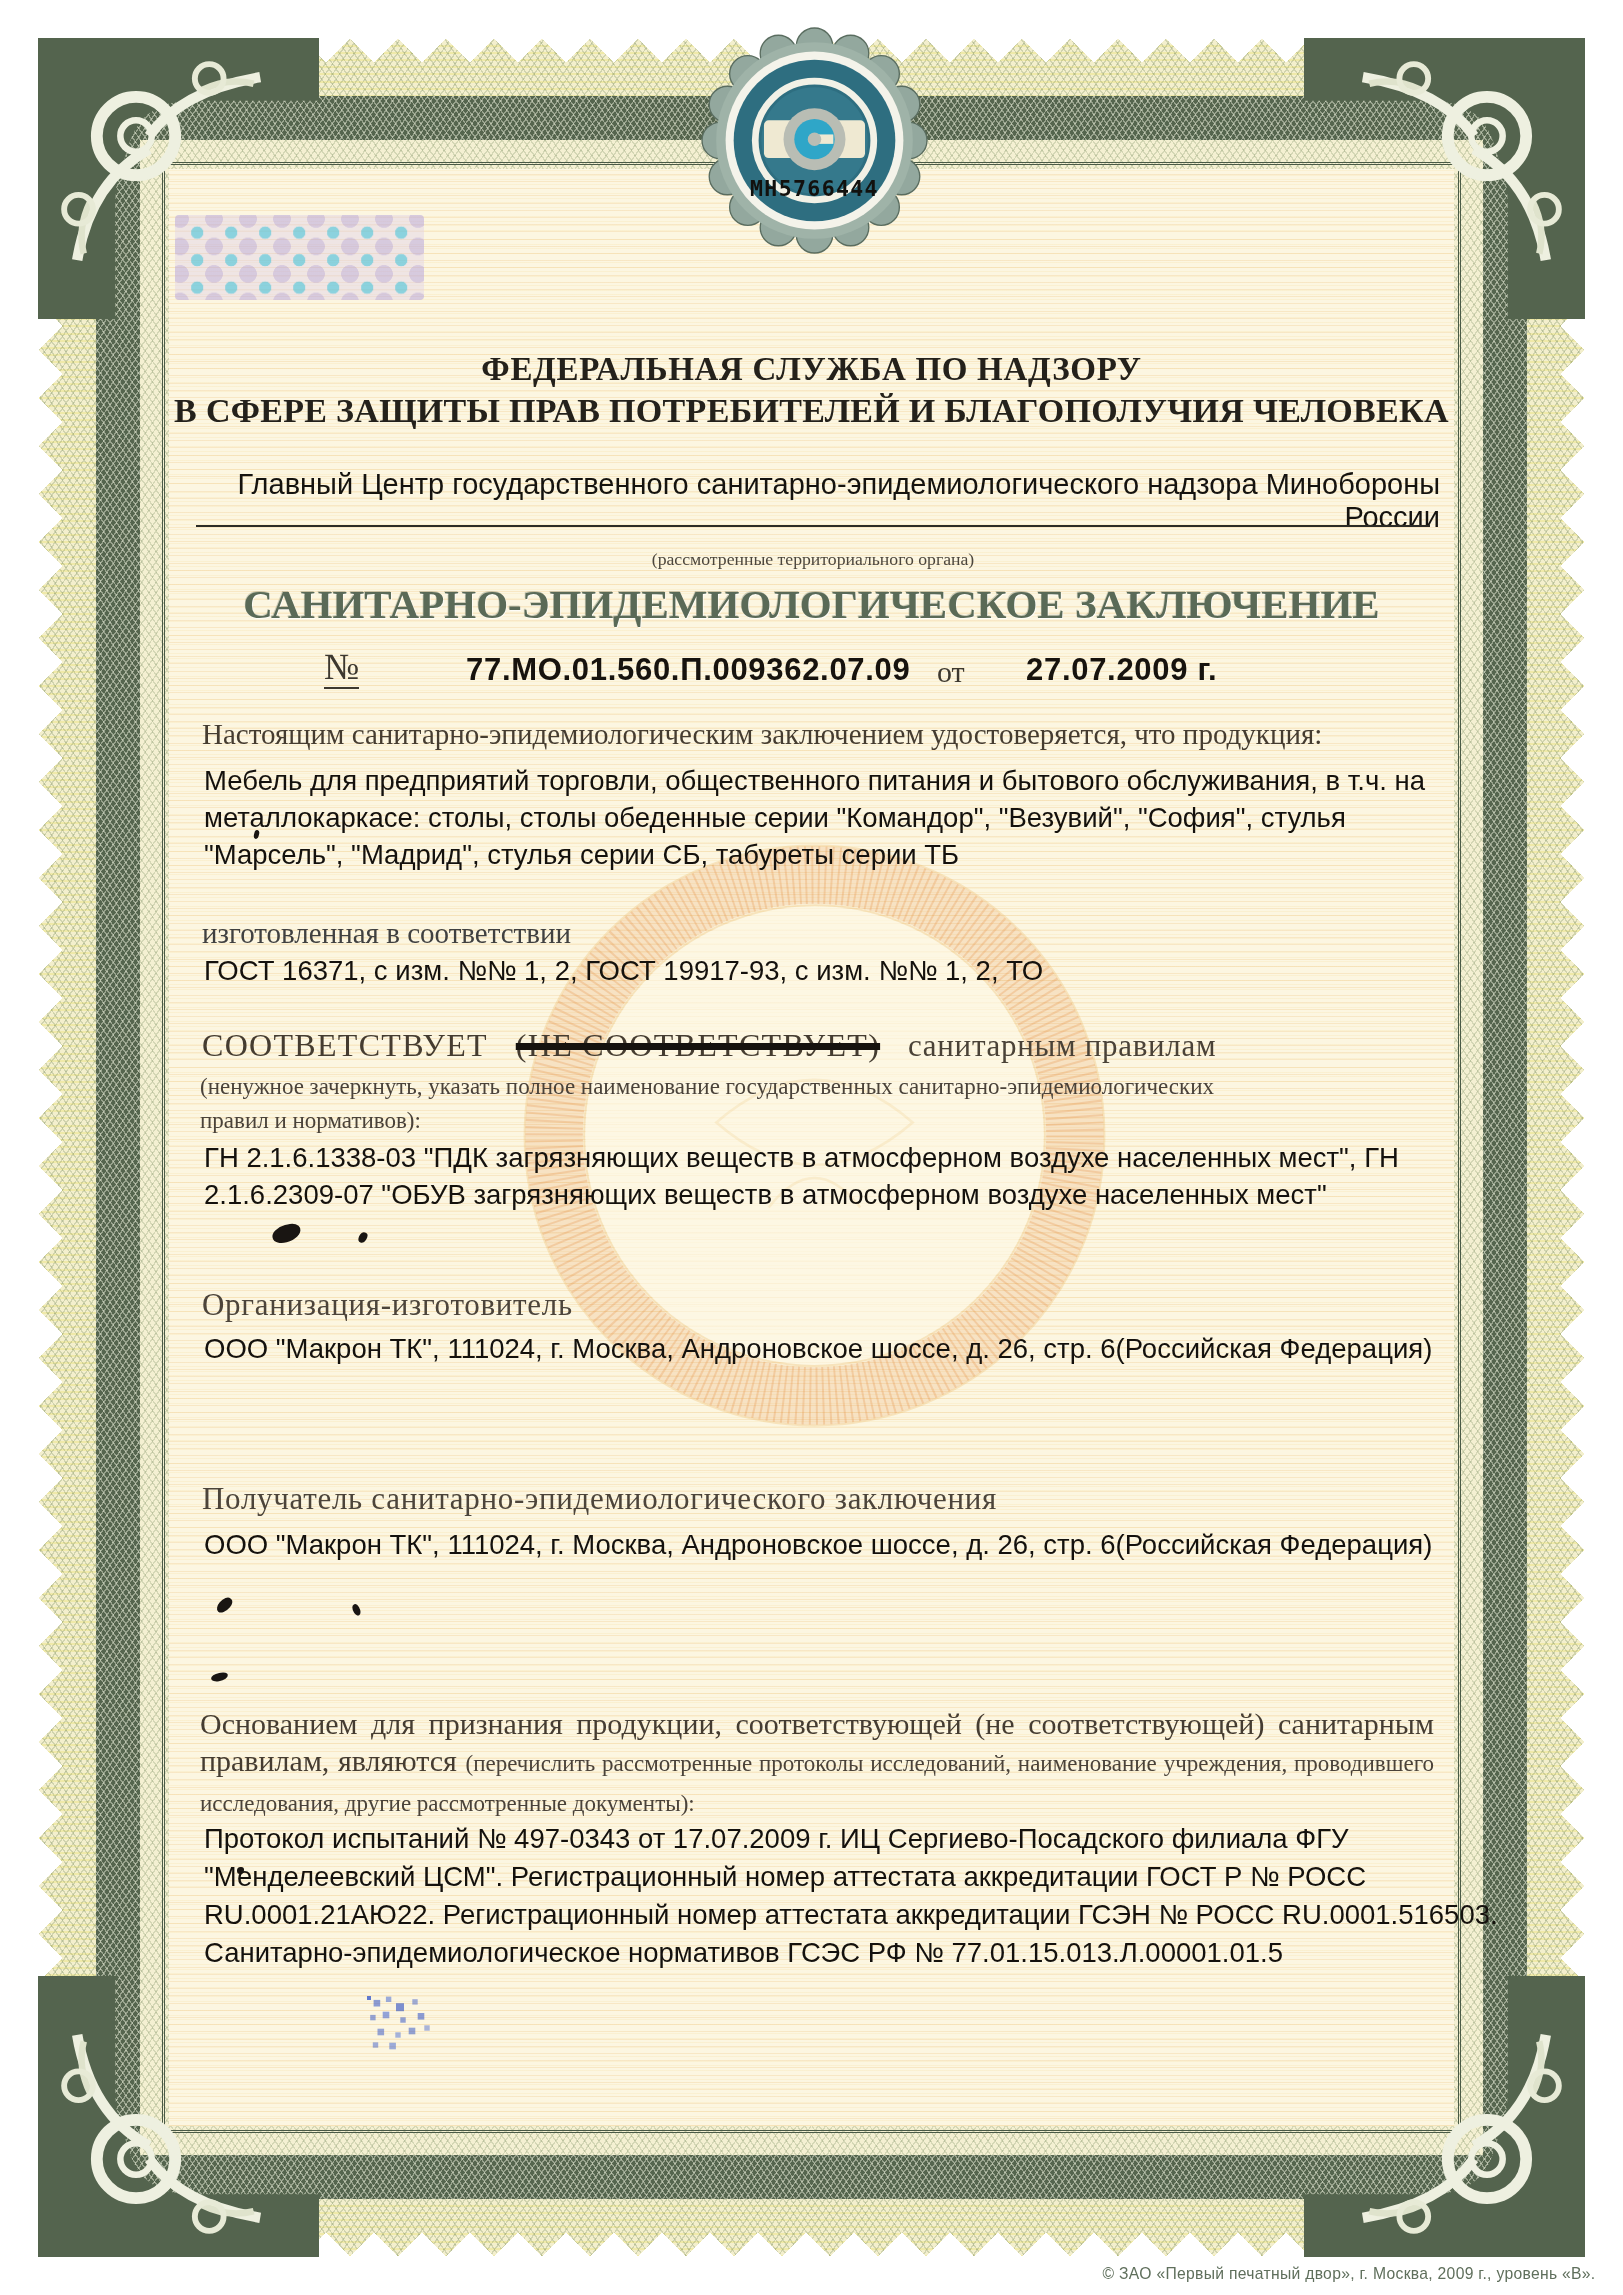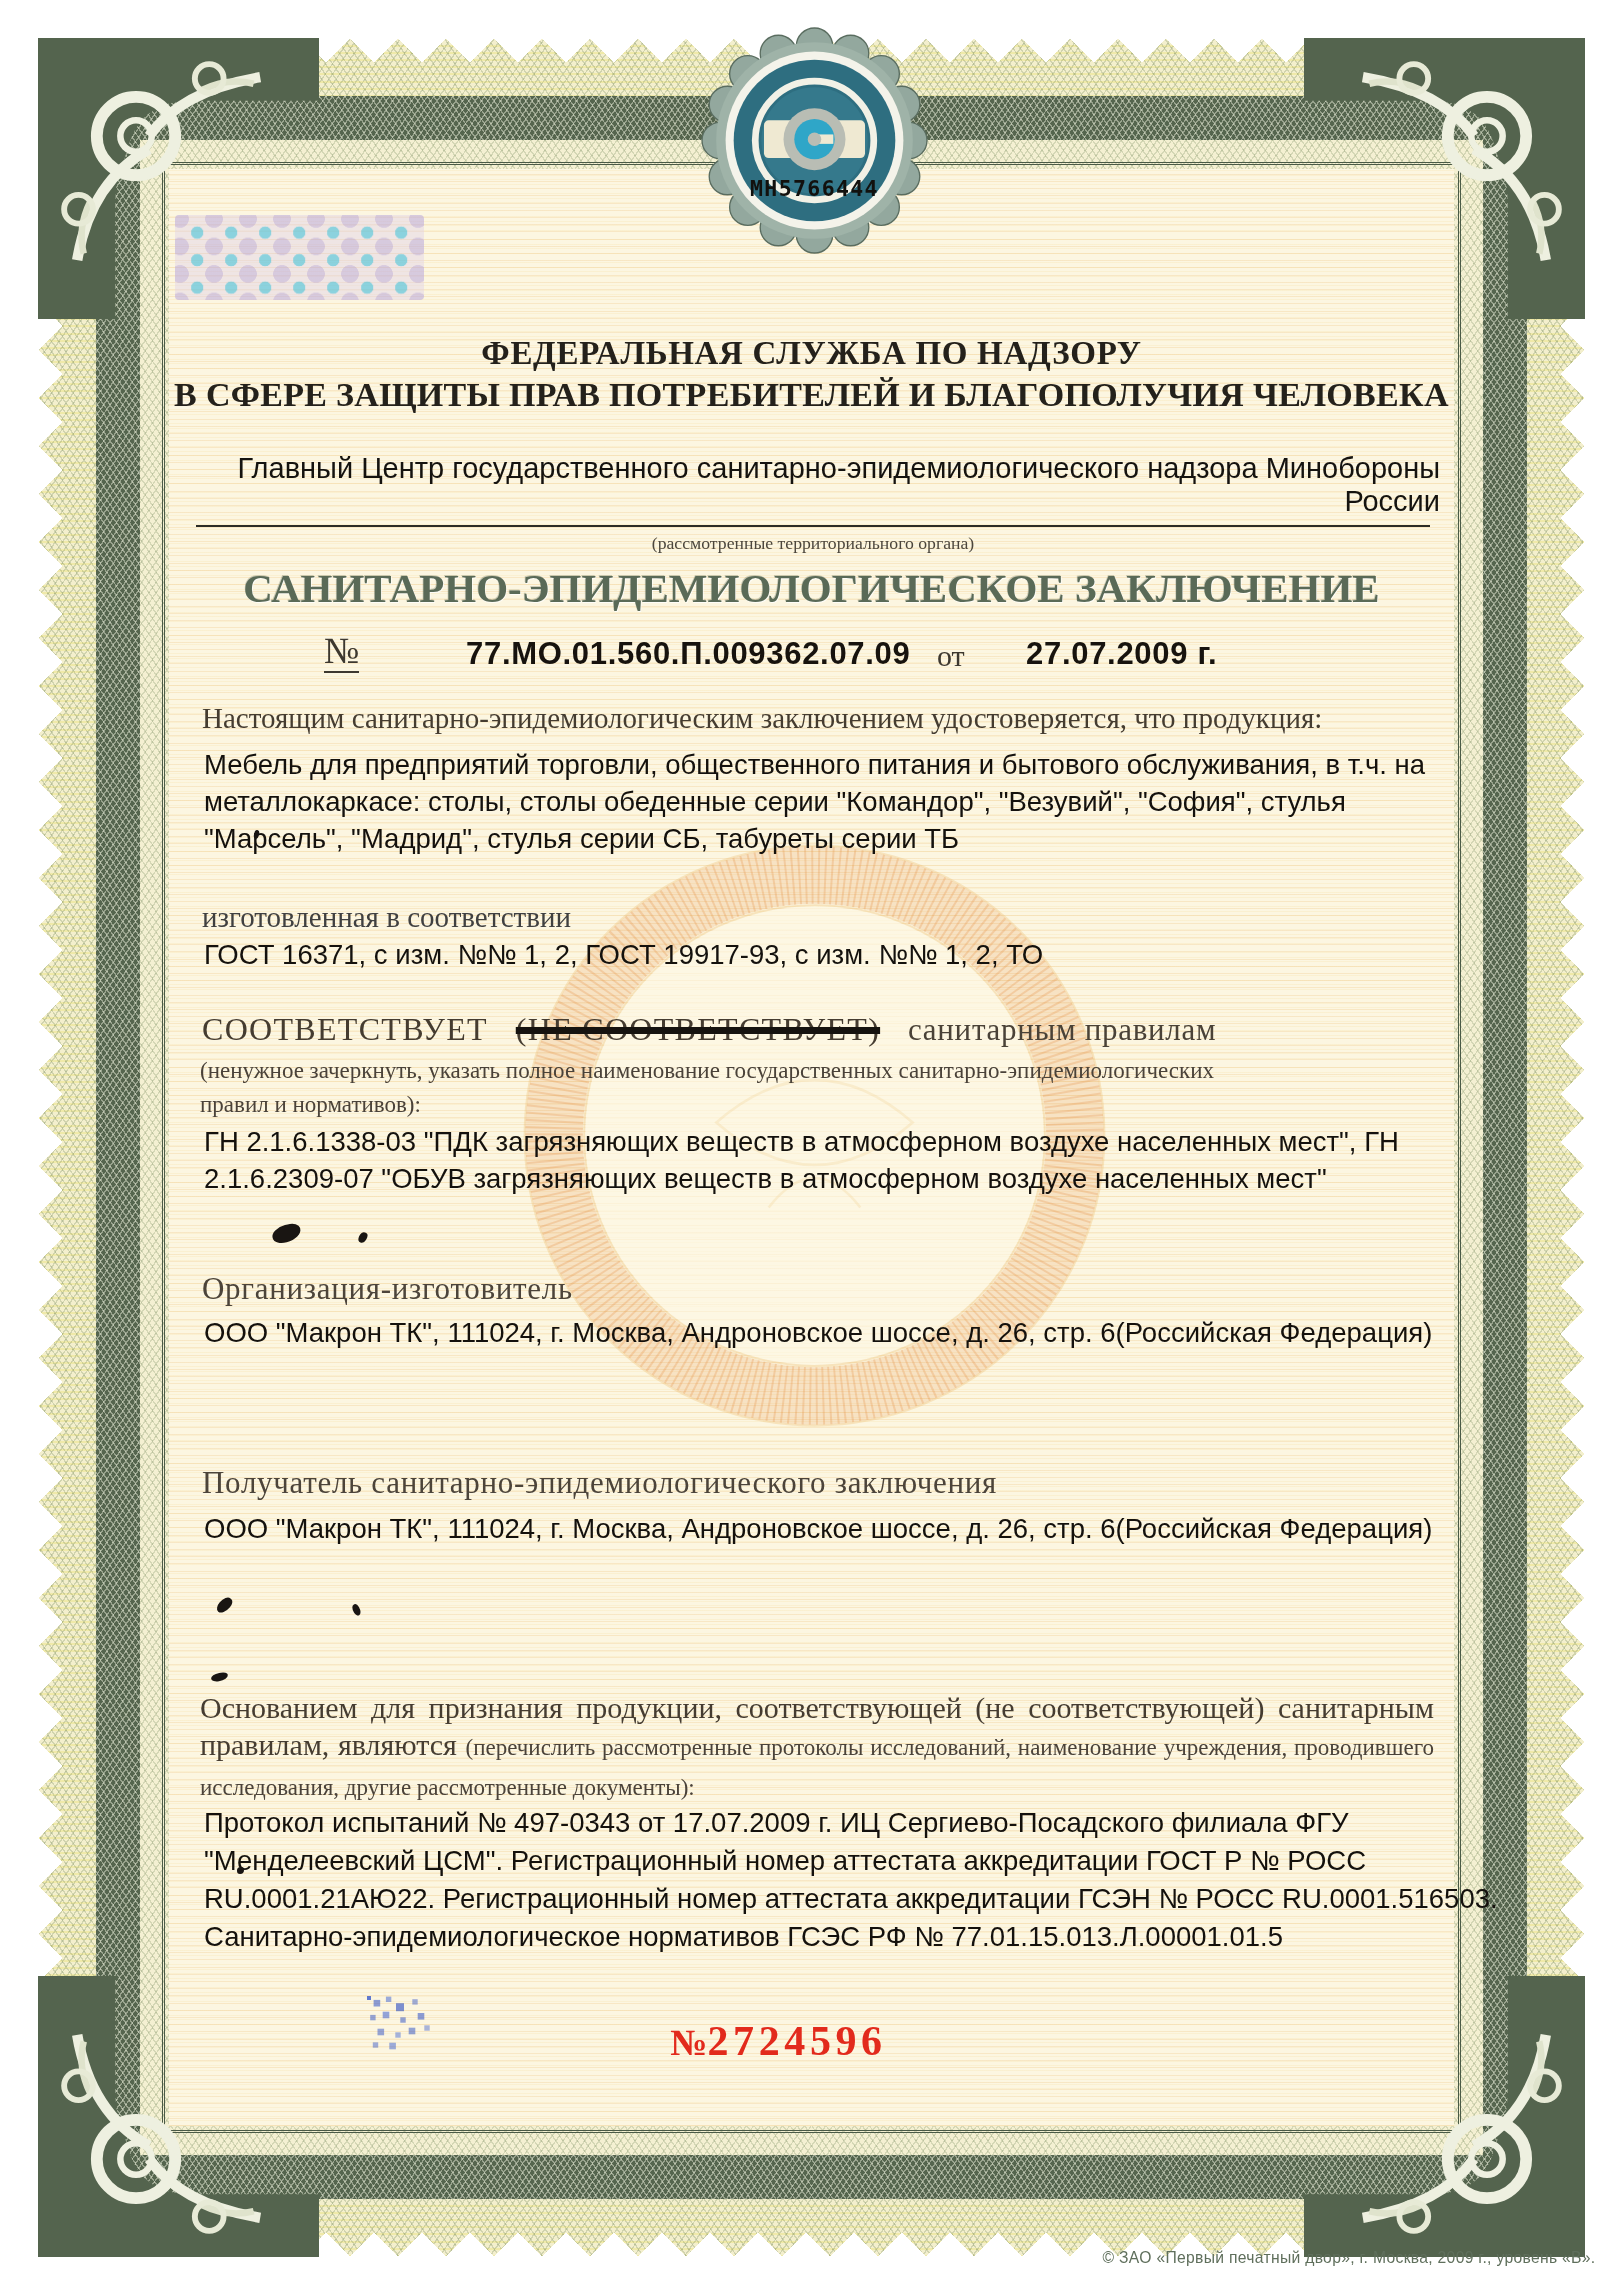--- a/index.html
+++ b/index.html
@@ -51,21 +51,21 @@
   .watermark{position:absolute;left:520px;top:841px;width:589px;height:589px;z-index:7;pointer-events:none;}
   .holopatch{position:absolute;left:175px;top:215px;width:249px;height:85px;z-index:8;border-radius:3.9px;
     background-color:rgba(223,208,233,.45);
     background-image:
       radial-gradient(circle, rgba(40,190,215,.50) 0 5.9px, rgba(40,190,215,0) 6.5px),
       radial-gradient(circle, rgba(150,130,205,.28) 0 8.5px, rgba(150,130,205,0) 9.2px);
     background-size:34px 27.5px, 34px 27.5px;background-position:5.2px 3.9px, 22px 17.7px;}
   .seal{position:absolute;left:700px;top:26px;width:229px;height:229px;z-index:9;}
 
   
-  .txt{position:absolute;z-index:10;white-space:nowrap;}
+  .txt{position:absolute;z-index:10;white-space:nowrap;margin-top:16px;}
   .center{text-align:center;white-space:normal;}
   .h1{top:335px;left:196px;width:1231px;font-weight:bold;font-size:33px;color:#24211b;letter-spacing:0.7px;}
   .h2{top:376px;left:157px;width:1309px;font-weight:bold;font-size:34px;color:#24211b;letter-spacing:0.3px;text-align:center;}
   .org{top:452px;left:183px;width:1257px;font-family:"Liberation Sans",sans-serif;font-size:29px;color:#15130f;text-align:right;}
   .rule{position:absolute;top:525px;left:196px;width:1234px;height:2px;background:#2b2b26;z-index:10;}
   .org-cap{top:533px;left:196px;width:1234px;font-size:17.7px;color:#4c463c;}
   .doc-title{top:564px;left:196px;width:1231px;font-weight:bold;font-size:41px;color:#5a6a57;
     text-shadow:0.7px 0.7px 0 rgba(255,255,255,.75), -0.7px -0.7px 0 rgba(60,75,60,.25);}
   .no-label{top:630px;left:324px;font-size:37px;color:#3d382f;border-bottom:2.6px solid #3d382f;line-height:41px;}
   .doc-number{top:636px;left:466px;font-family:"Liberation Sans",sans-serif;font-weight:bold;font-size:31px;color:#17130e;letter-spacing:0.7px;}
@@ -252,23 +252,20 @@
   <div class="txt basis">
     <span>Основанием для признания продукции, соответствующей (не соответствующей) санитарным правилам, являются </span><span class="small">(перечислить рассмотренные протоколы исследований, наименование учреждения, проводившего исследования, другие рассмотренные документы):</span>
   </div>
   <div class="txt protocol">
     <div>Протокол испытаний № 497-0343 от 17.07.2009 г. ИЦ Сергиево-Посадского филиала ФГУ</div>
     <div>"Менделеевский ЦСМ". Регистрационный номер аттестата аккредитации ГОСТ Р № РОСС</div>
     <div>RU.0001.21АЮ22. Регистрационный номер аттестата аккредитации ГСЭН № РОСС RU.0001.516503.</div>
     <div>Санитарно-эпидемиологическое нормативов ГСЭС РФ № 77.01.15.013.Л.00001.01.5</div>
   </div>
 
-  <div class="txt serial">
-    <span class="no">№</span><span class="num">2724596</span>
-  </div>
 
   <div class="txt footer">© ЗАО «Первый печатный двор»,  г. Москва,  2009 г., уровень «В».</div>
 
   <div class="ink" style="left:272px;top:1225px;width:29px;height:17px;transform:rotate(-15deg);"></div>
   <div class="ink" style="left:359px;top:1232px;width:7.9px;height:10.5px;transform:rotate(20deg);"></div>
   <div class="ink" style="left:254px;top:830px;width:5.2px;height:9.2px;transform:rotate(10deg);"></div>
   <div class="ink" style="left:219px;top:1596px;width:10.5px;height:18.3px;transform:rotate(40deg);"></div>
   <div class="ink" style="left:353px;top:1604px;width:6.5px;height:11.8px;transform:rotate(-30deg);"></div>
   <div class="ink" style="left:211px;top:1673px;width:17px;height:7.9px;transform:rotate(-10deg);"></div>
   <div class="ink" style="left:237px;top:1867px;width:6.5px;height:6.5px;"></div>

